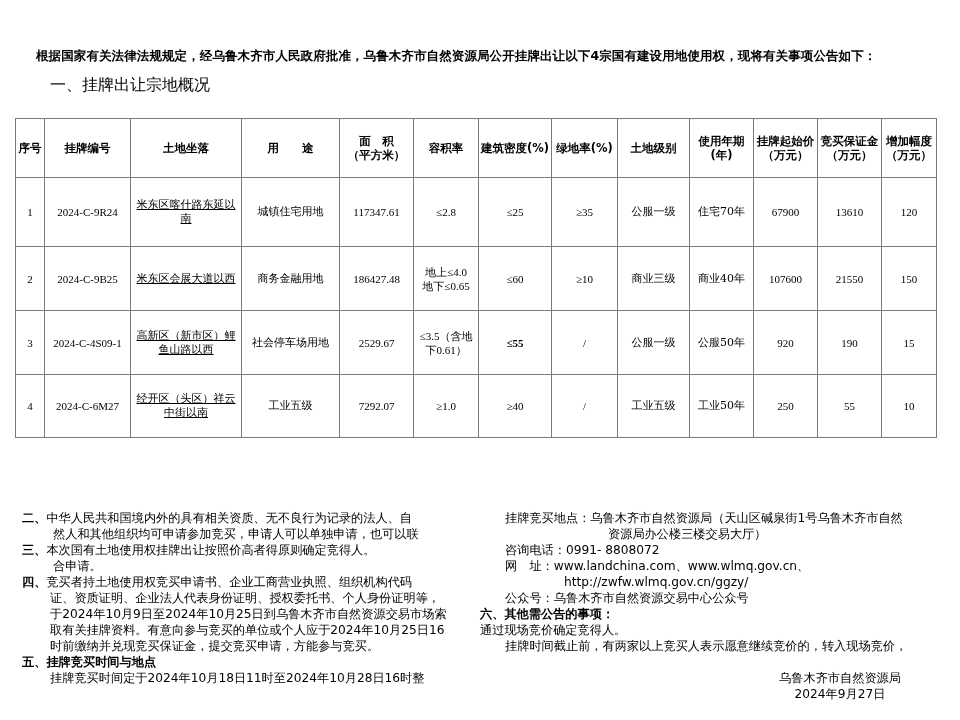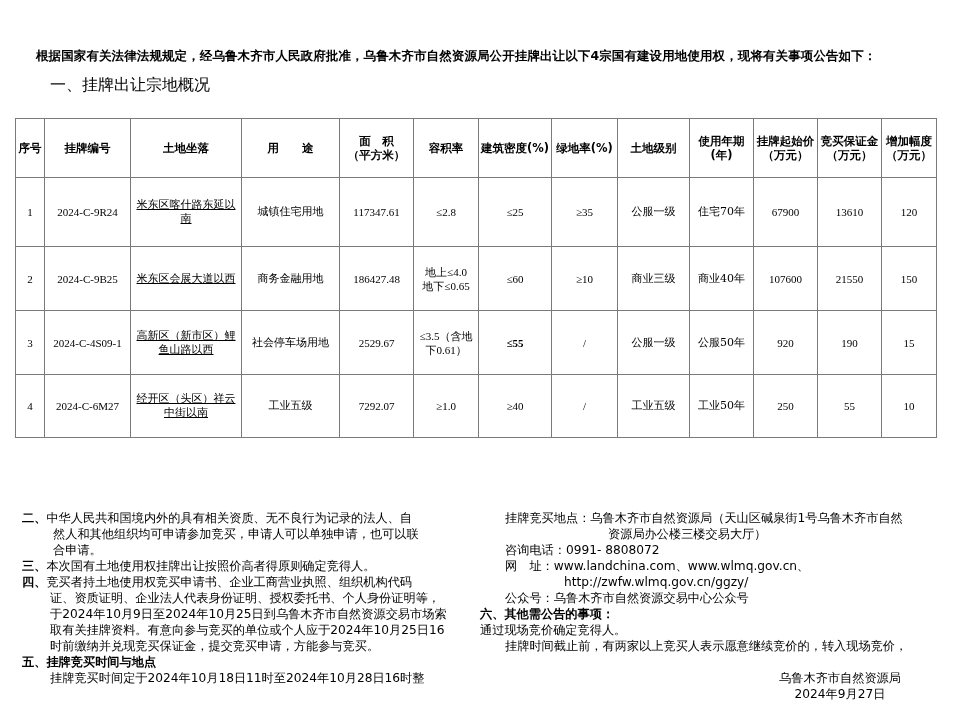--- a/index.html
+++ b/index.html
@@ -120,22 +120,22 @@
         <td style="white-space: pre-line;">250</td>
         <td style="white-space: pre-line;">55</td>
         <td style="white-space: pre-line;">10</td>
       </tr>
     </tbody>
 </table>
 
 <div class="para" style="left:22px; top:510px;">
   <div><span class="b">二、</span><span>中华人民共和国境内外的具有相关资质、无不良行为记录的法人、自</span></div>
   <div style="padding-left:31px;">然人和其他组织均可申请参加竞买，申请人可以单独申请，也可以联</div>
+  <div><span class="b">三、</span><span>本次国有土地使用权挂牌出让按照价高者得原则确定竞得人。</span></div>
   <div style="padding-left:31px;">合申请。</div>
-  <div><span class="b">三、</span><span>本次国有土地使用权挂牌出让按照价高者得原则确定竞得人。</span></div>
   <div><span class="b">四、</span><span>竞买者持土地使用权竞买申请书、企业工商营业执照、组织机构代码</span></div>
   <div style="padding-left:28px;">证、资质证明、企业法人代表身份证明、授权委托书、个人身份证明等，</div>
   <div style="padding-left:28px;">于2024年10月9日至2024年10月25日到乌鲁木齐市自然资源交易市场索</div>
   <div style="padding-left:28px;">取有关挂牌资料。有意向参与竞买的单位或个人应于2024年10月25日16</div>
   <div style="padding-left:28px;">时前缴纳并兑现竞买保证金，提交竞买申请，方能参与竞买。</div>
   <div class="b">五、挂牌竞买时间与地点</div>
   <div style="padding-left:28px;">挂牌竞买时间定于2024年10月18日11时至2024年10月28日16时整</div>
 </div>
 
 <div class="para" style="left:480px; top:510px;">

